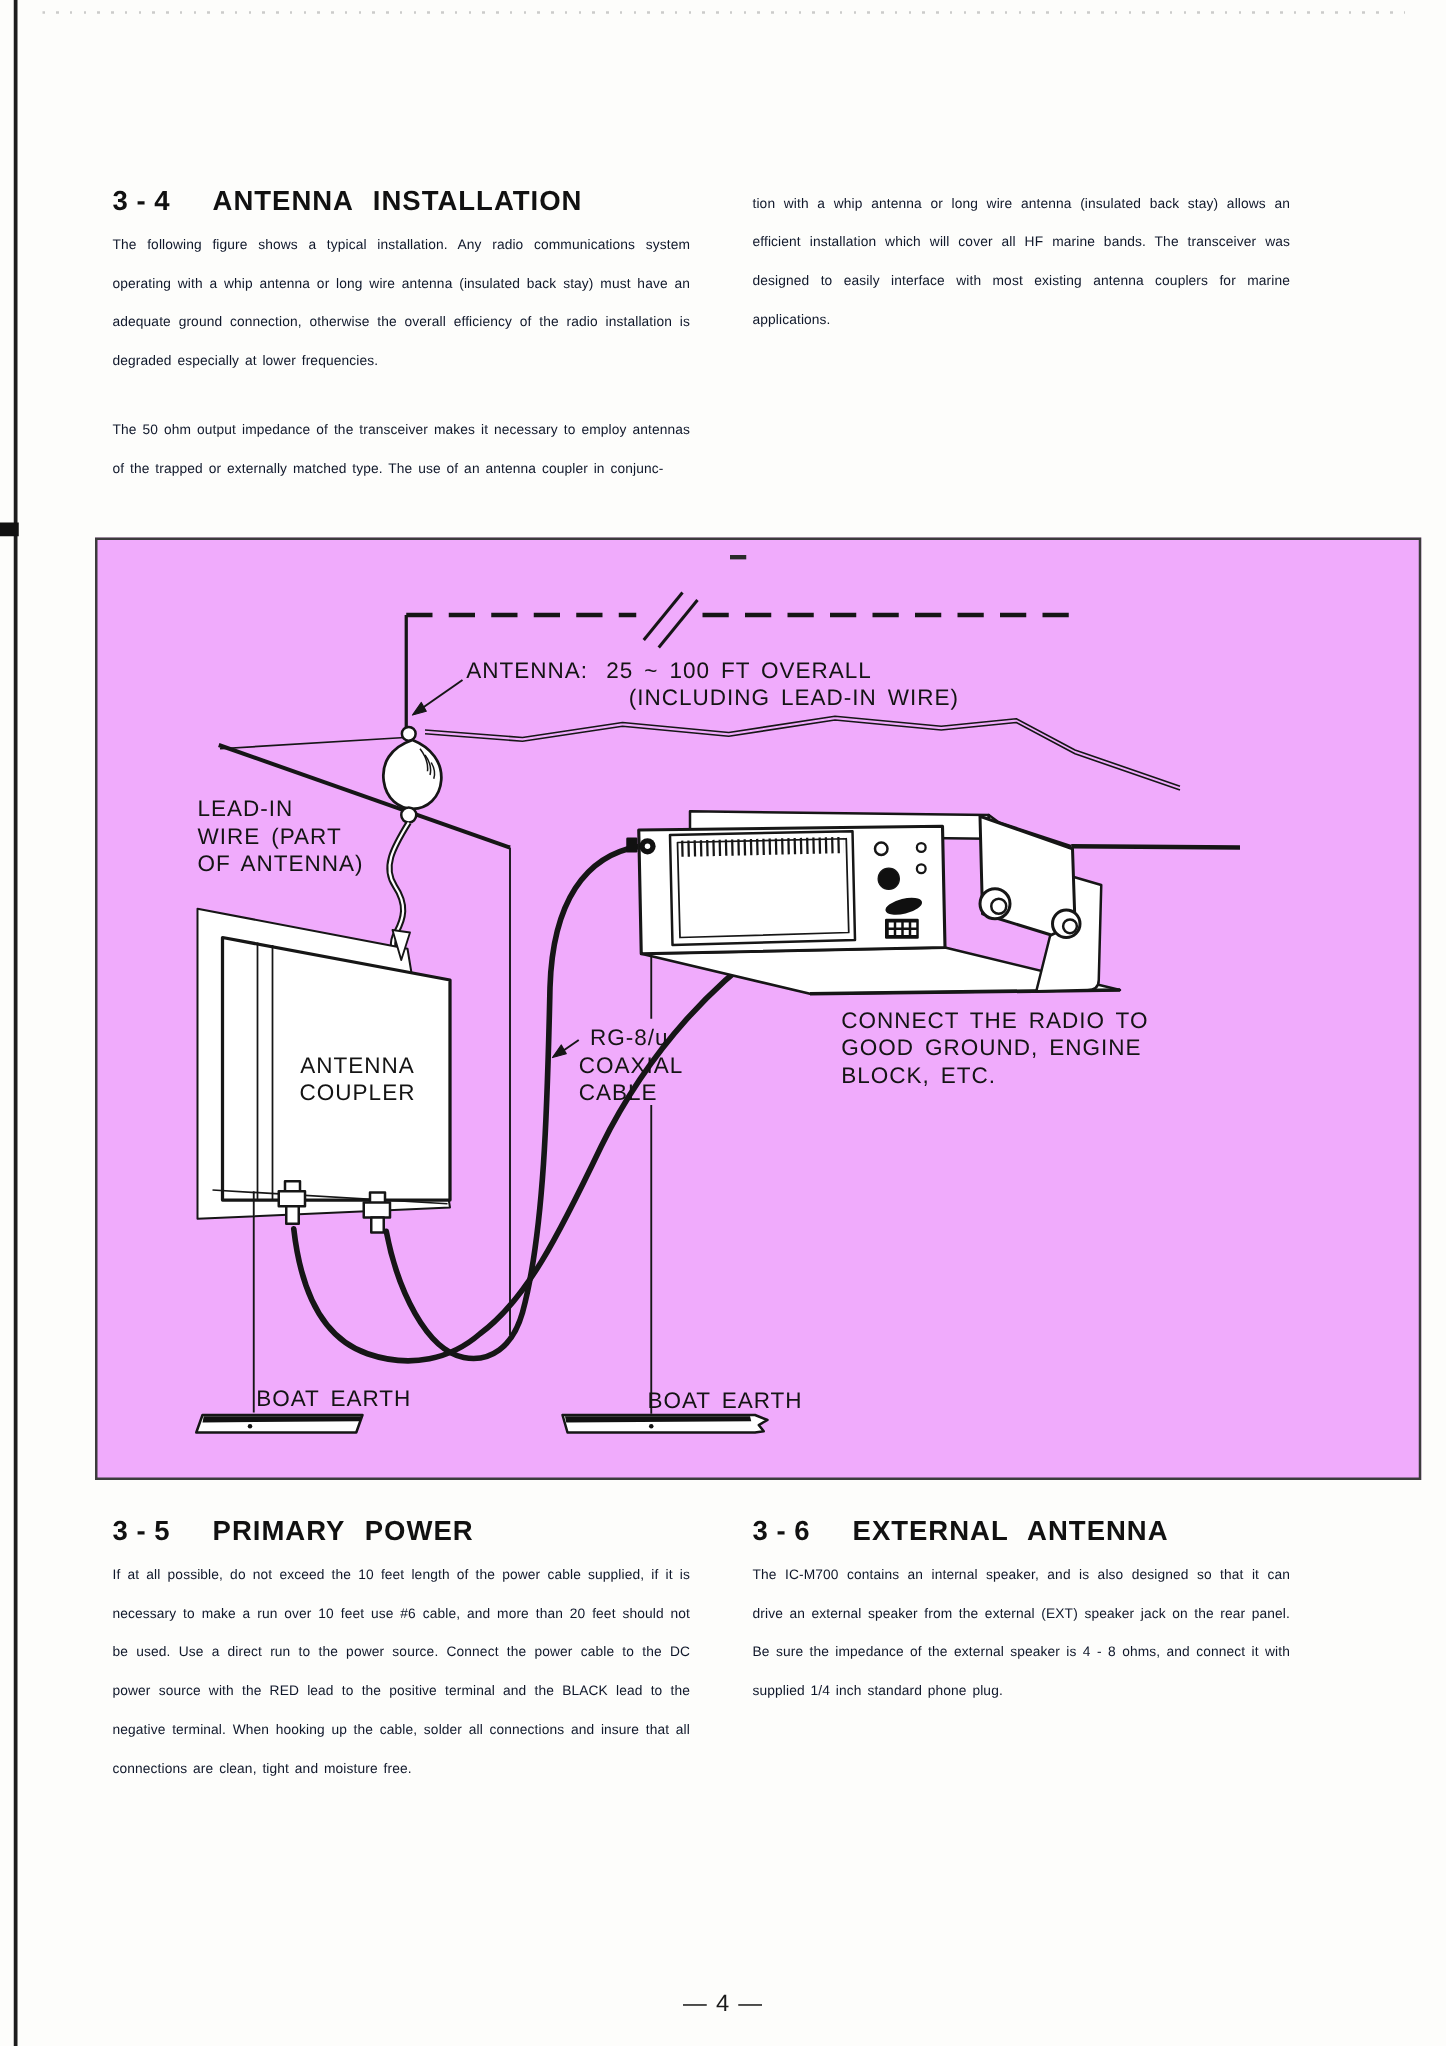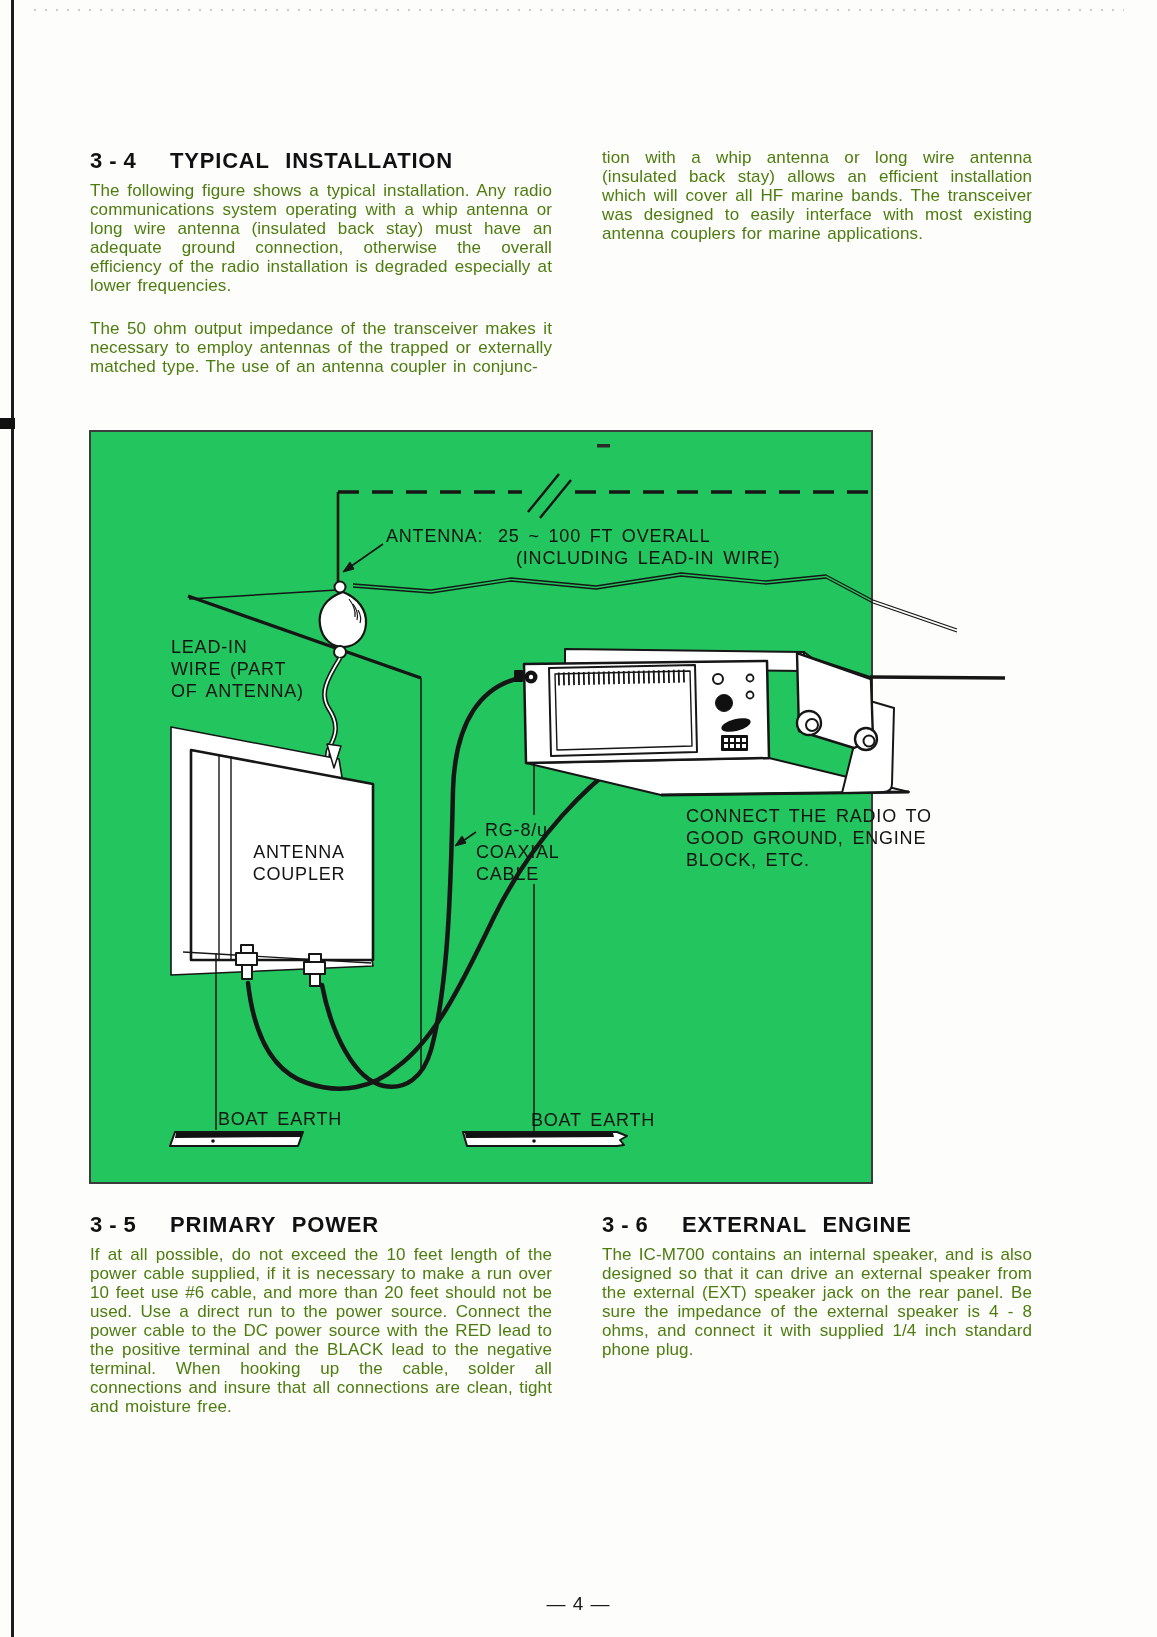--- a/index.html
+++ b/index.html
@@ -15,48 +15,48 @@
 
   
   .cols { position:absolute; left:90px; width:942px; display:flex; gap:50px; }
   .top-cols { top:148px; }
   .bot-cols { top:1212px;justify-content:space-between; }
   .col-left  { width:462px; }
   .col-right { width:430px; }
   .sec-head { display:flex; align-items:baseline; gap:34px; font-weight:bold;
               font-size:22px; letter-spacing:.4px; margin:0 0 7px 0; color:#111; }
   .sec-title { word-spacing:9px; letter-spacing:.8px; }
-  p.body { font-size:17px; line-height:19px; text-align:justify; margin:0 0 24px 0;
-           word-spacing:1.5px; letter-spacing:.1px; color:#4d7c0f; }
+  p.body { font-size:11px; line-height:31px; text-align:justify; margin:0 0 24px 0;
+           word-spacing:1.5px; letter-spacing:.1px; color:#0f172a; }
   .offset-top { margin-top:14px; }
 
   
-  .figure { position:absolute; left:89px; top:430px; width:784px; height:754px;
-            border:2px solid #3c3c3c; box-sizing:border-box; background:#22c55e; }
+  .figure { position:absolute; left:76px; top:430px; width:1061px; height:754px;
+            border:2px solid #3c3c3c; box-sizing:border-box; background:#f0abfc; }
   .figure svg { display:block; }
   .figure text { font-family:"Liberation Sans", sans-serif; font-size:18px;
                  letter-spacing:.8px; word-spacing:3px; fill:#141414; }
 
   .pagenum { position:absolute; top:1593px; left:0; width:1157px; text-align:center;
              font-size:19px; letter-spacing:1px; color:#1a1a1a; }
 </style>
 </head>
 <body>
 
 <div class="page">
 
   <div class="scan-line"></div>
   <div class="scan-tick"></div>
   <div class="scan-dots"></div>
 
   <div class="cols top-cols">
     <div class="col-left">
       <div class="sec-head">
         <span>3 - 4</span>
-        <span class="sec-title">TYPICAL INSTALLATION</span>
+        <span class="sec-title">ANTENNA INSTALLATION</span>
       </div>
       <p class="body">The following figure shows a typical installation.  Any radio communications system operating with a whip antenna or long wire antenna (insulated back stay) must have an adequate ground connection, otherwise the overall efficiency of the radio installation is degraded especially at lower frequencies.</p>
       <p class="body">The 50 ohm output impedance of the transceiver makes it necessary to employ antennas of the trapped or externally matched type.  The use of an antenna coupler in conjunc-</p>
     </div>
     <div class="col-right">
       <p class="body offset-top">tion with a whip antenna or long wire antenna (insulated back stay) allows an efficient installation which will cover all HF marine bands.  The transceiver was designed to easily interface with most existing antenna couplers for marine applications.</p>
     </div>
   </div>
 
   <div class="figure">
@@ -216,20 +216,20 @@
     <div class="col-left">
       <div class="sec-head">
         <span>3 - 5</span>
         <span class="sec-title">PRIMARY POWER</span>
       </div>
       <p class="body">If at all possible, do not exceed the 10 feet length of the power cable supplied, if it is necessary to make a run over 10 feet use #6 cable, and more than 20 feet should not be used.  Use a direct run to the power source.  Connect the power cable to the DC power source with the RED lead to the positive terminal and the BLACK lead to the negative terminal.  When hooking up the cable, solder all connections and insure that all connections are clean, tight and moisture free.</p>
     </div>
     <div class="col-right">
       <div class="sec-head">
         <span>3 - 6</span>
-        <span class="sec-title">EXTERNAL ENGINE</span>
+        <span class="sec-title">EXTERNAL ANTENNA</span>
       </div>
       <p class="body">The IC-M700 contains an internal speaker, and is also designed so that it can drive an external speaker from the external (EXT) speaker jack on the rear panel.  Be sure the impedance of the external speaker is 4 - 8 ohms, and connect it with supplied 1/4 inch standard phone plug.</p>
     </div>
   </div>
 
   <div class="pagenum">— 4 —</div>
 </div>
 
 </body></html>

